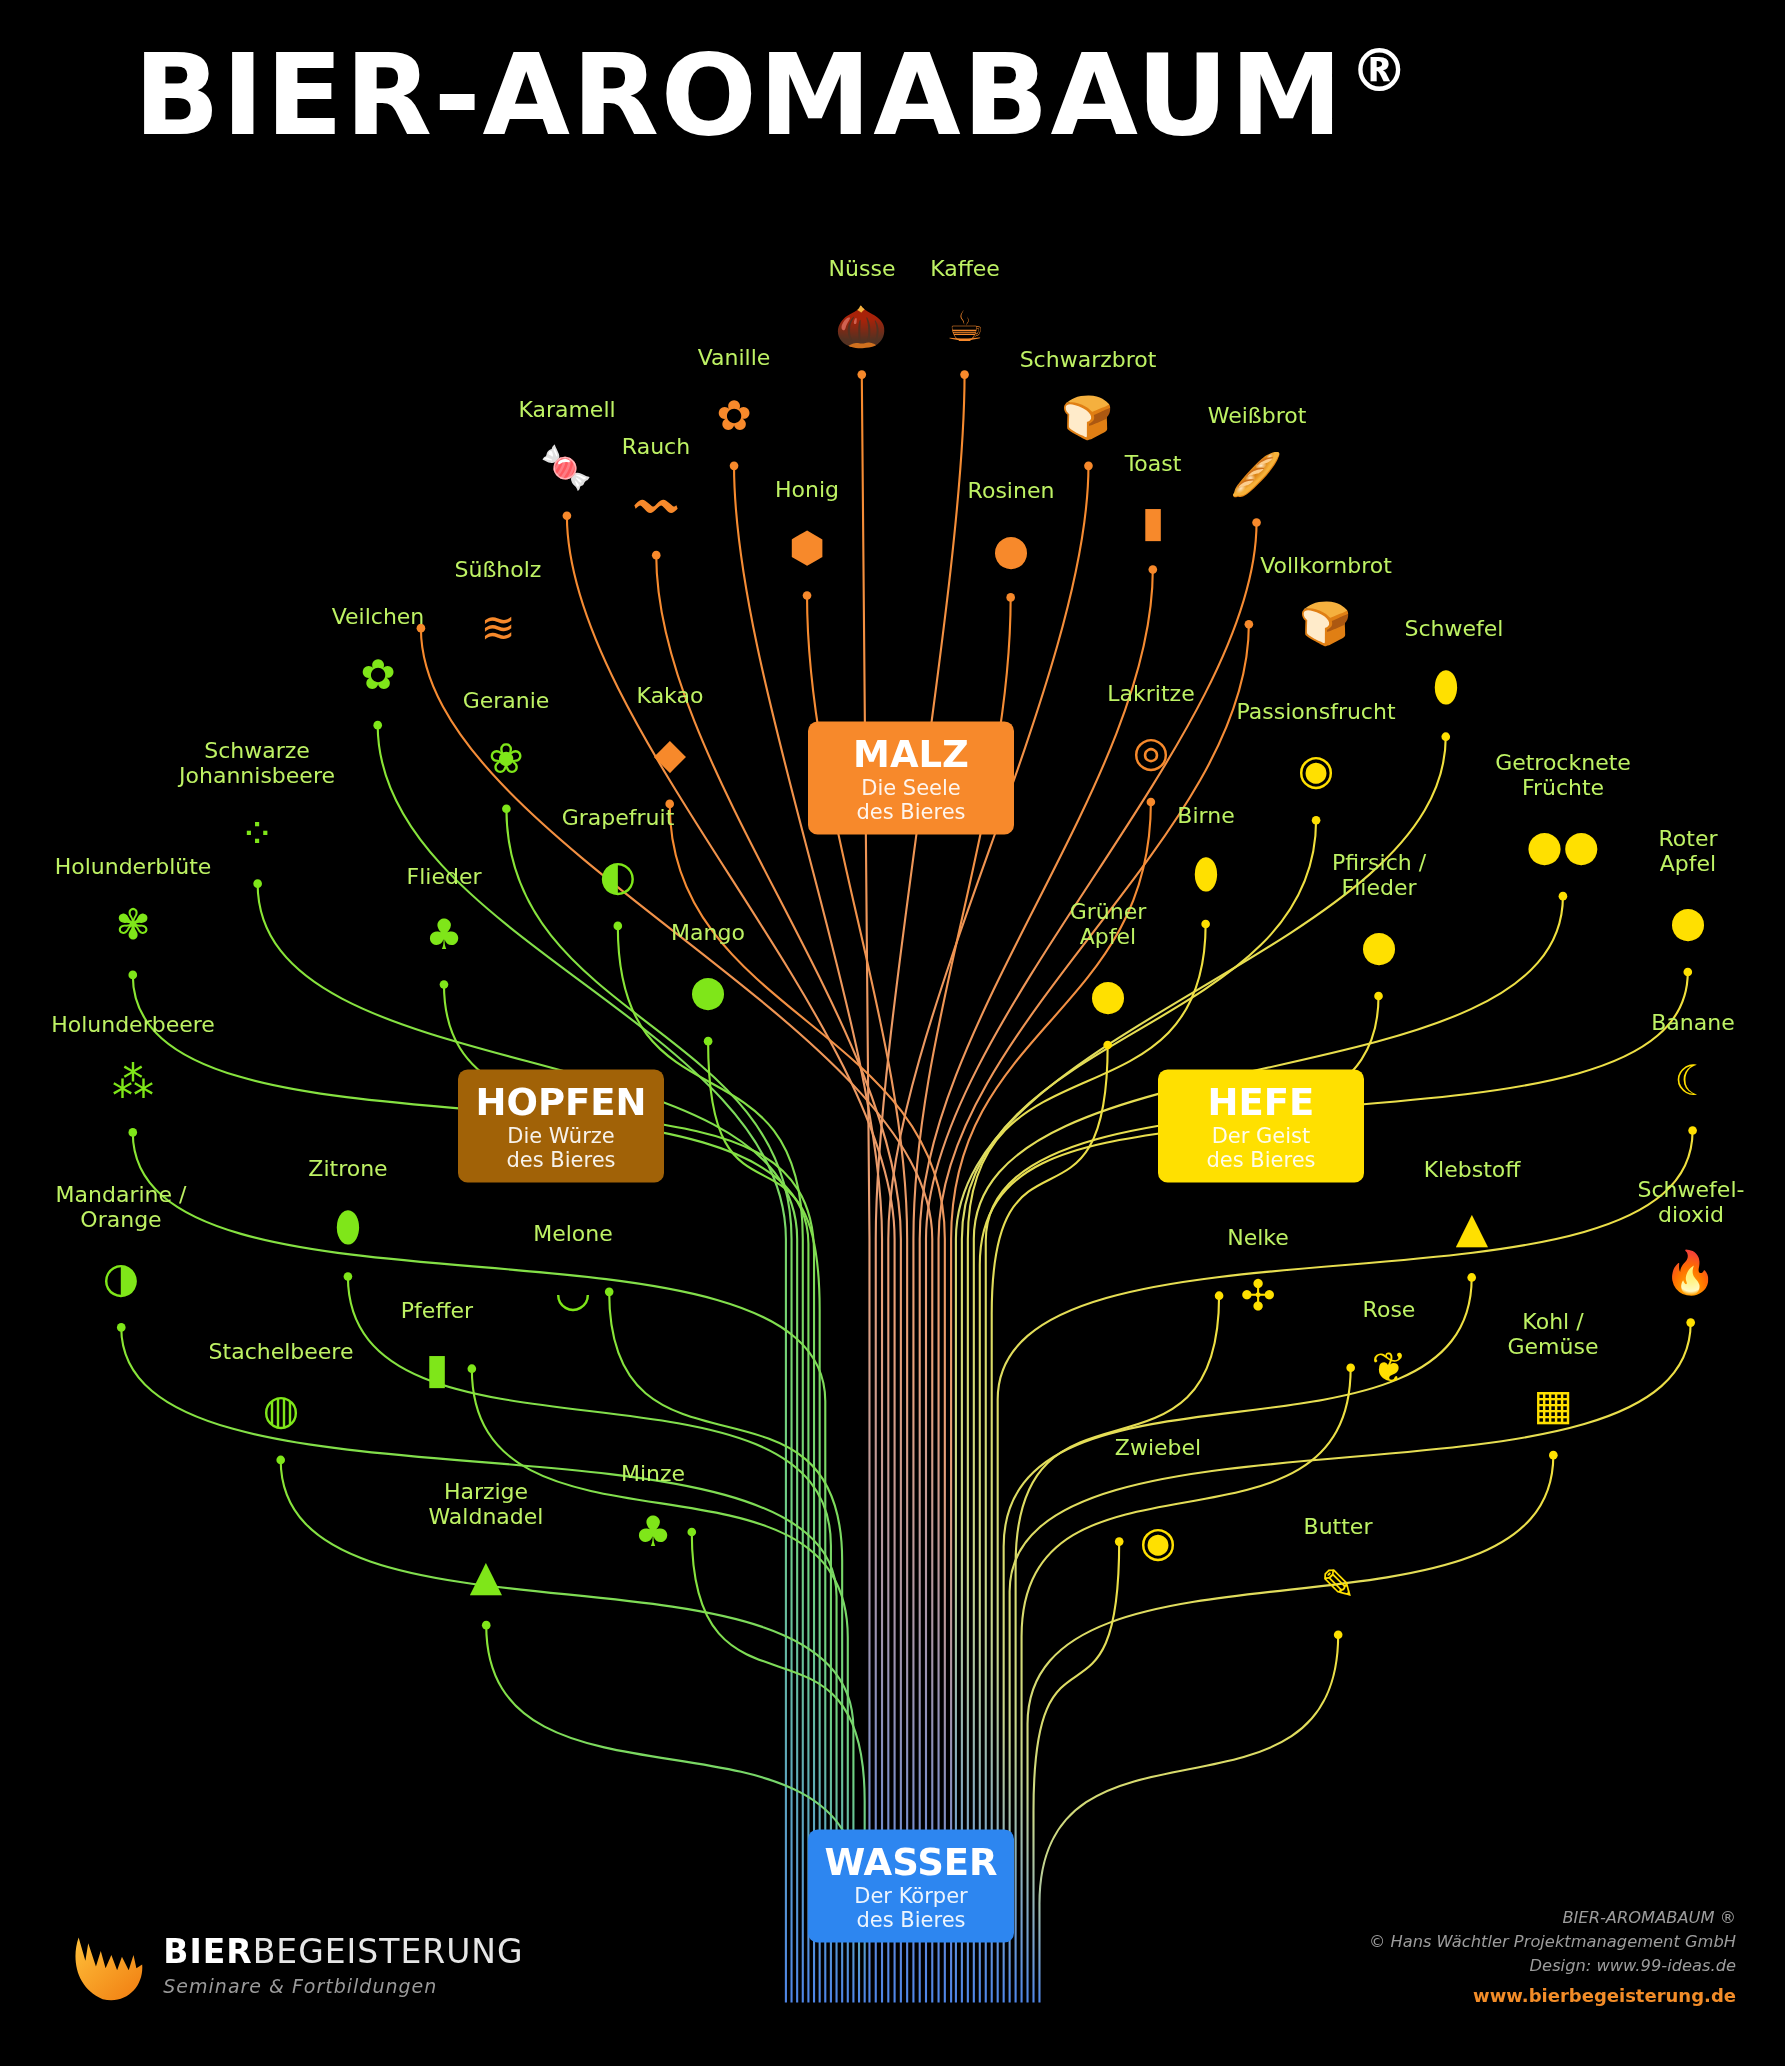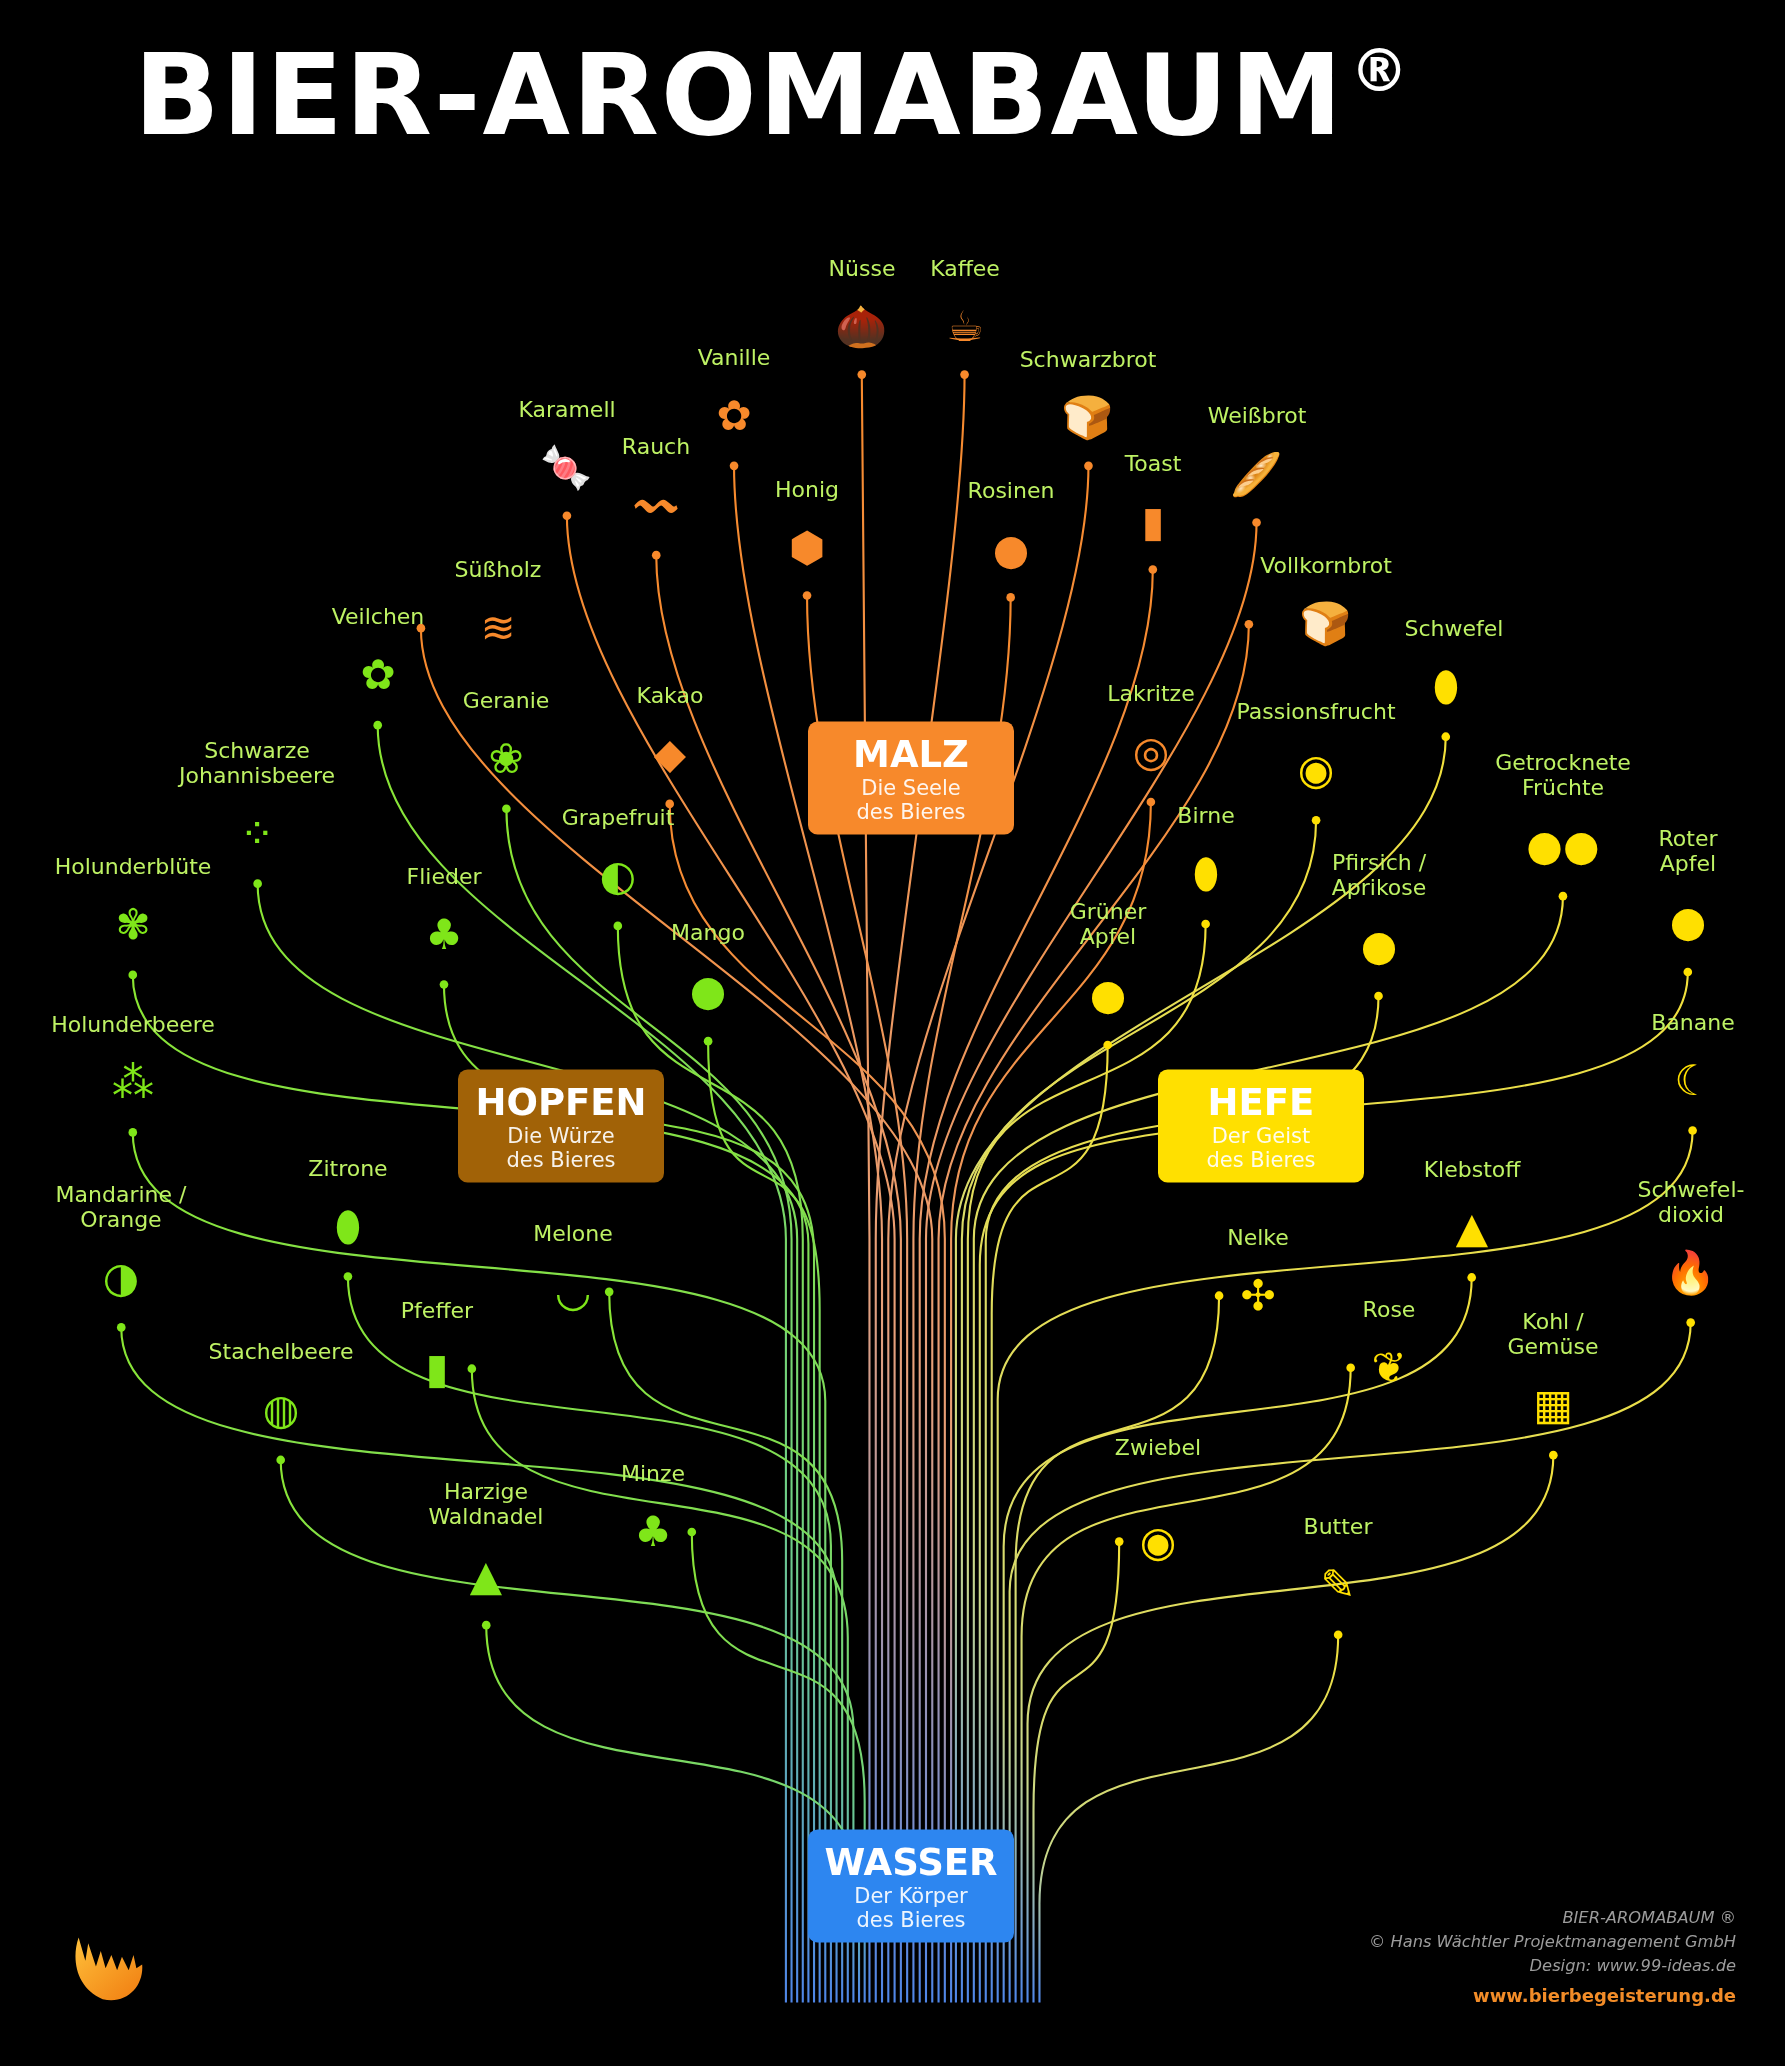--- a/index.html
+++ b/index.html
@@ -203,21 +203,21 @@
     <div class="lbl" style="left: 1446px; top: 616px; margin-left: 8px;">Schwefel</div>
     <div class="ico" style="left: 1446px; top: 687px; color: rgb(255, 224, 0);">⬮</div>
     <div class="lbl" style="left: 1316px; top: 699px;">Passionsfrucht</div>
     <div class="ico" style="left: 1316px; top: 770px; color: rgb(255, 224, 0);">◉</div>
     <div class="lbl" style="left: 1206px; top: 803px;">Birne</div>
     <div class="ico" style="left: 1206px; top: 874px; color: rgb(255, 224, 0);">⬮</div>
     <div class="lbl" style="left: 1563px; top: 750px;">Getrocknete
 Früchte</div>
     <div class="ico" style="left: 1563px; top: 846px; color: rgb(255, 224, 0);">●●</div>
     <div class="lbl" style="left: 1379px; top: 850px;">Pfirsich /
-Aprikose</div>
+Flieder</div>
     <div class="ico" style="left: 1379px; top: 946px; color: rgb(255, 224, 0);">●</div>
     <div class="lbl" style="left: 1688px; top: 826px;">Roter
 Apfel</div>
     <div class="ico" style="left: 1688px; top: 922px; color: rgb(255, 224, 0);">●</div>
     <div class="lbl" style="left: 1108px; top: 899px;">Grüner
 Apfel</div>
     <div class="ico" style="left: 1108px; top: 995px; color: rgb(255, 224, 0);">●</div>
     <div class="lbl" style="left: 1693px; top: 1010px;">Banane</div>
     <div class="ico" style="left: 1693px; top: 1081px; color: rgb(255, 224, 0);">☾</div>
     <div class="lbl" style="left: 1472px; top: 1157px;">Klebstoff</div>
@@ -262,20 +262,24 @@
 <div id="logo">
   <svg class="mark" viewBox="0 0 80 80">
     <defs>
         <linearGradient id="gl" x1="0" y1="0" x2="1" y2="1">
           <stop offset="0" stop-color="#ffc03a"></stop>
           <stop offset="1" stop-color="#f07c10"></stop>
         </linearGradient>
       </defs>
     <path d="M10 12 C2 35 8 65 35 76 C60 82 78 62 76 40 L70 44 L67 30 L62 46 L55 32 L50 46 L44 30 L38 44 L33 26 L28 42 L20 18 L17 36 Z" fill="url(#gl)"></path>
   </svg>
+  <div>
+    <div class="brand"><b>BIER</b><span>BEGEISTERUNG</span></div>
+    <div class="tag">Seminare &amp; Fortbildungen</div>
+  </div>
 </div>
 
 <div id="credits">
   <div>BIER-AROMABAUM ®</div>
   <div>© Hans Wächtler Projektmanagement GmbH</div>
   <div>Design: www.99-ideas.de</div>
   <div class="url">www.bierbegeisterung.de</div>
 </div>
 
 

